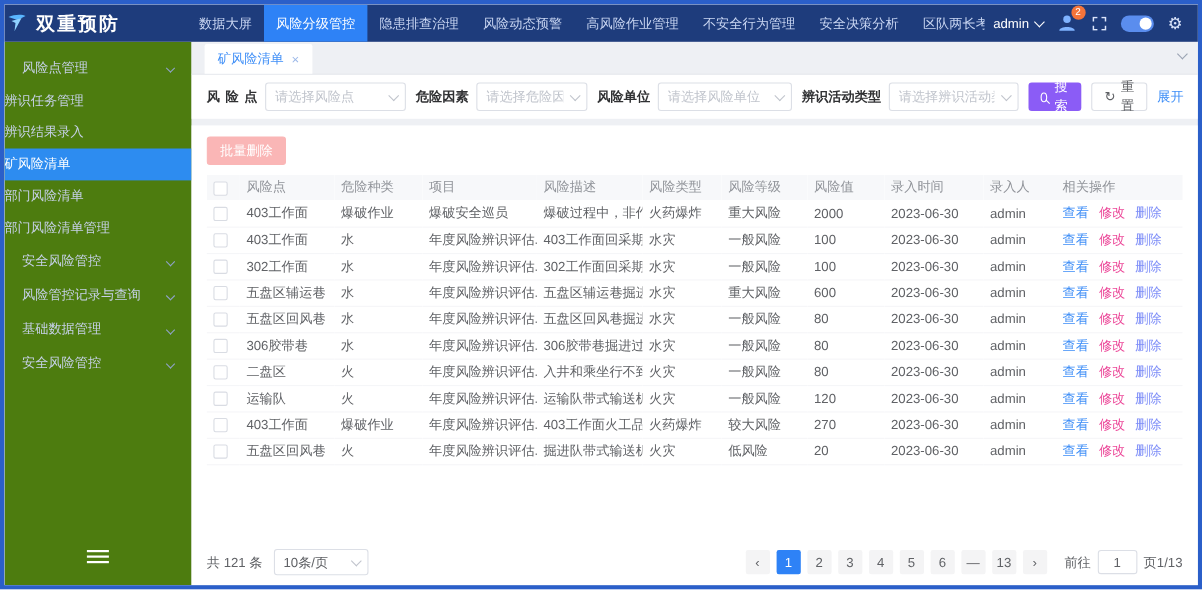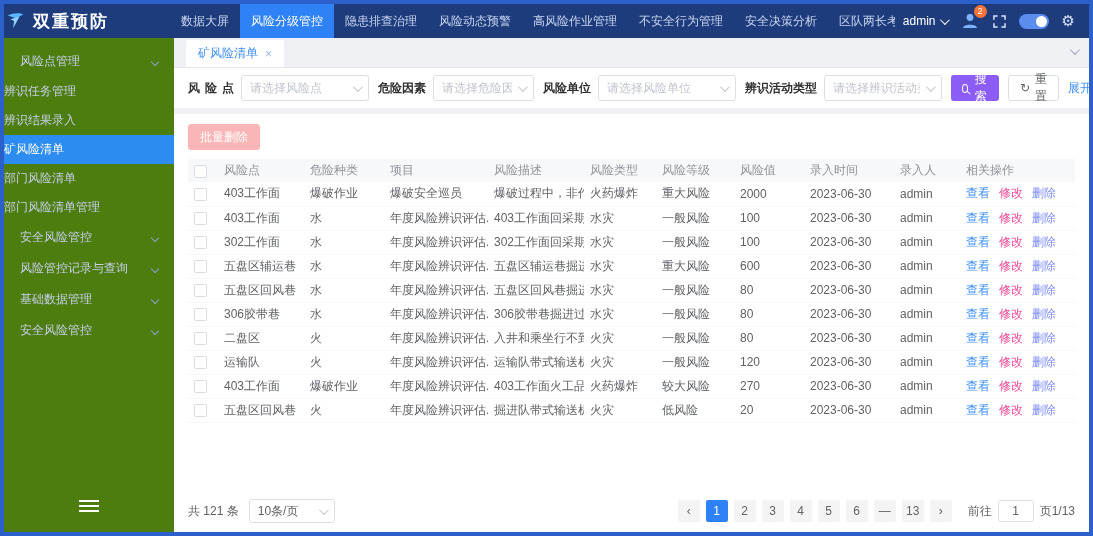--- a/index.html
+++ b/index.html
@@ -45,21 +45,21 @@
   .tabbar-extra .chev { color:#9aa3b2; }
 
   
   .filter-card { background:#fff; flex:0 0 40px; height:40px; display:flex; align-items:center; gap:9px; padding:0 14px; font-size:12px; }
   .f-item { display:flex; align-items:center; gap:7px; }
   .f-label { color:#303133; font-weight:bold; white-space:nowrap; }
   .f-label.j3 { display:inline-block; width:46px; text-align:justify; text-align-last:justify; }
   .select { height:26px; border:1px solid #dcdfe6; border-radius:3px; background:#fff; display:flex; align-items:center; justify-content:space-between; padding:0 8px; cursor:pointer; }
   .select .ph { color:#c0c4cc; white-space:nowrap; overflow:hidden; }
   .select .chev { color:#c0c4cc; margin-left:6px; flex:0 0 auto; }
-  .w1 { width:128px; } .w2 { width:101px; } .w3 { width:138px; } .w4 { width:118px; }
+  .w1 { width:128px; } .w2 { width:101px; } .w3 { width:122px; } .w4 { width:118px; }
   .btn { height:26px; border-radius:3px; border:none; display:inline-flex; align-items:center; gap:5px; font-size:12px; padding:0 11px; cursor:pointer; font-family:inherit; }
   .btn-search { background:#8b5cf6; color:#fff; }
   .btn-reset { background:#fff; color:#606266; border:1px solid #dcdfe6; }
   .link-expand { color:#3e8ef7; display:inline-flex; align-items:center; gap:4px; cursor:pointer; white-space:nowrap; }
   .mag { width:9px; height:9px; border:1.5px solid #fff; border-radius:50%; position:relative; display:inline-block; }
   .mag::after { content:""; position:absolute; width:5px; border-top:1.5px solid #fff; transform:rotate(45deg); right:-4px; bottom:-1px; }
 
   
   .table-card { margin-top:6px; background:#fff; flex:1 1 auto; display:flex; flex-direction:column; padding:10px 14px 0 14px; overflow:hidden; }
   .btn-danger-disabled { background:#fab6b6; color:#fff; border:1px solid #fab6b6; align-self:flex-start; margin-bottom:9px; cursor:not-allowed; }

